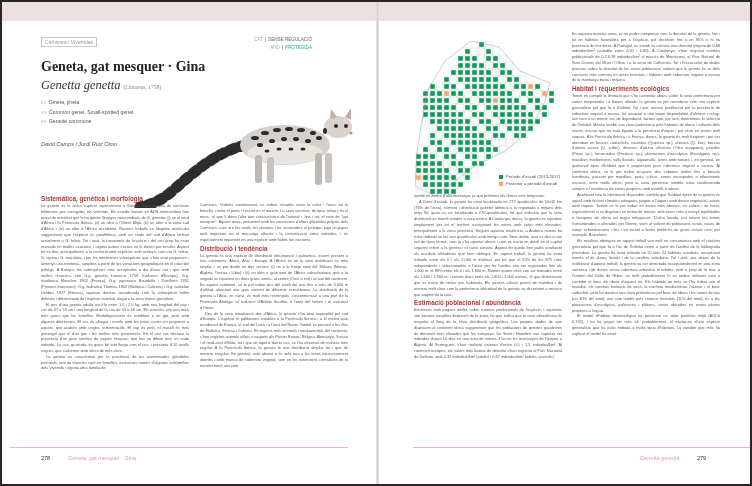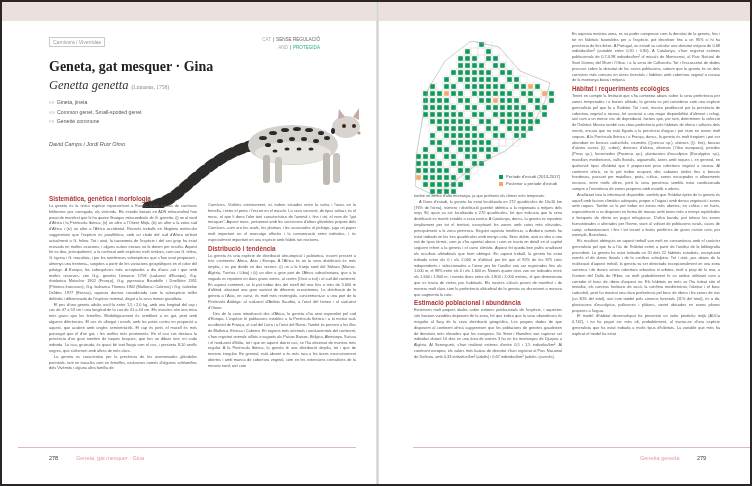--- a/index.html
+++ b/index.html
@@ -2,21 +2,21 @@
 <html><head>
 <meta charset="utf-8">
 <style>
   * { box-sizing: border-box; margin: 0; padding: 0; }
   html, body { width: 752px; height: 486px; overflow: hidden; background: #2a2526; }
   body { font-family: "Liberation Sans", sans-serif; color: #3a3a3a; position: relative; }
   .spread { position: absolute; left: 2px; top: 2px; width: 748px; height: 482px; background: #fff; }
   .topbar { position: absolute; left: 0; top: 0; width: 100%; height: 19px; background: #ece0de; }
   .gutter { position: absolute; left: 374px; top: 0; width: 3px; height: 100%; background: linear-gradient(to right,#e6e6e6,#d2d2d2,#e6e6e6); }
   .page { position: absolute; top: 19px; height: 463px; }
-  .page.left { left: 16px; width: 342px; }
+  .page.left { left: 8px; width: 342px; }
   .page.right { left: 377px; width: 371px; }
 
   .taxon-tag { position: absolute; left: 31px; top: 16px; border: 1px solid #c9c9c9; font-size: 5px; color: #999; padding: 1px 3px; }
   .status { position: absolute; right: 40px; top: 15px; text-align: right; font-size: 4.6px; line-height: 8px; }
   .status .lbl { color: #aaa; border-right: 1px solid #bbb; padding-right: 2px; margin-right: 2px; }
   .status .v1 { color: #666; }
   .status .v2 { color: #28b07d; }
   .title { position: absolute; left: 31px; top: 38px; font-family: "Liberation Serif", serif; font-weight: bold; font-size: 14px; color: #222; }
   .sci { position: absolute; left: 31px; top: 57px; font-family: "Liberation Serif", serif; font-style: italic; font-size: 12.5px; color: #333; }
   .sci .auth { font-style: normal; font-size: 5.5px; color: #888; margin-left: 3px; }

